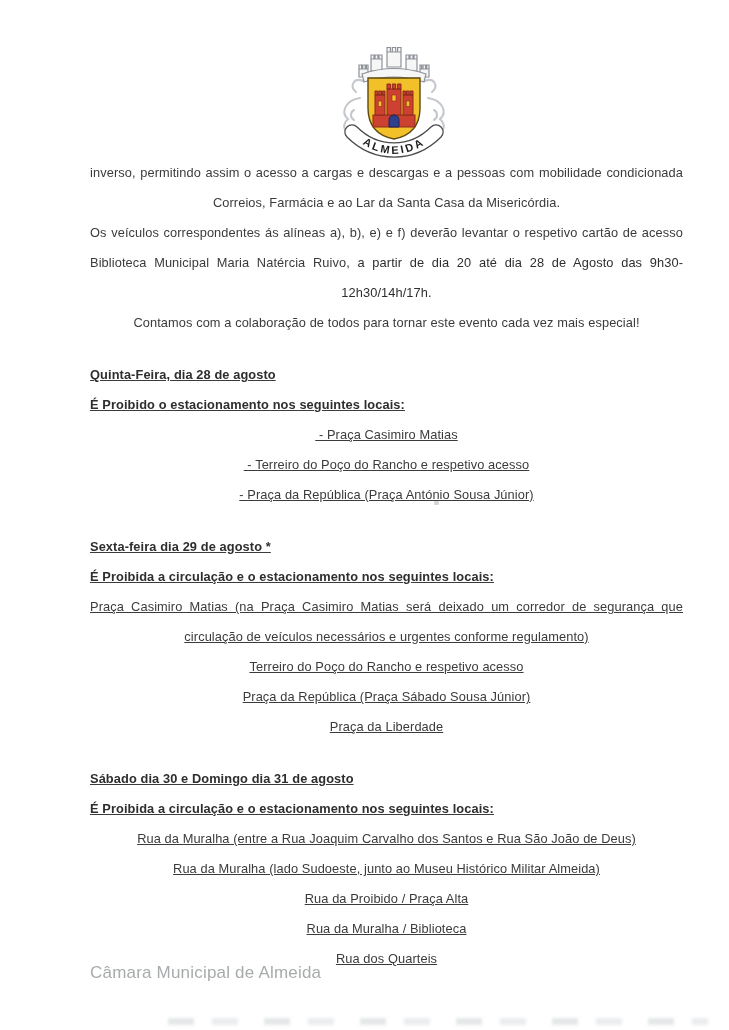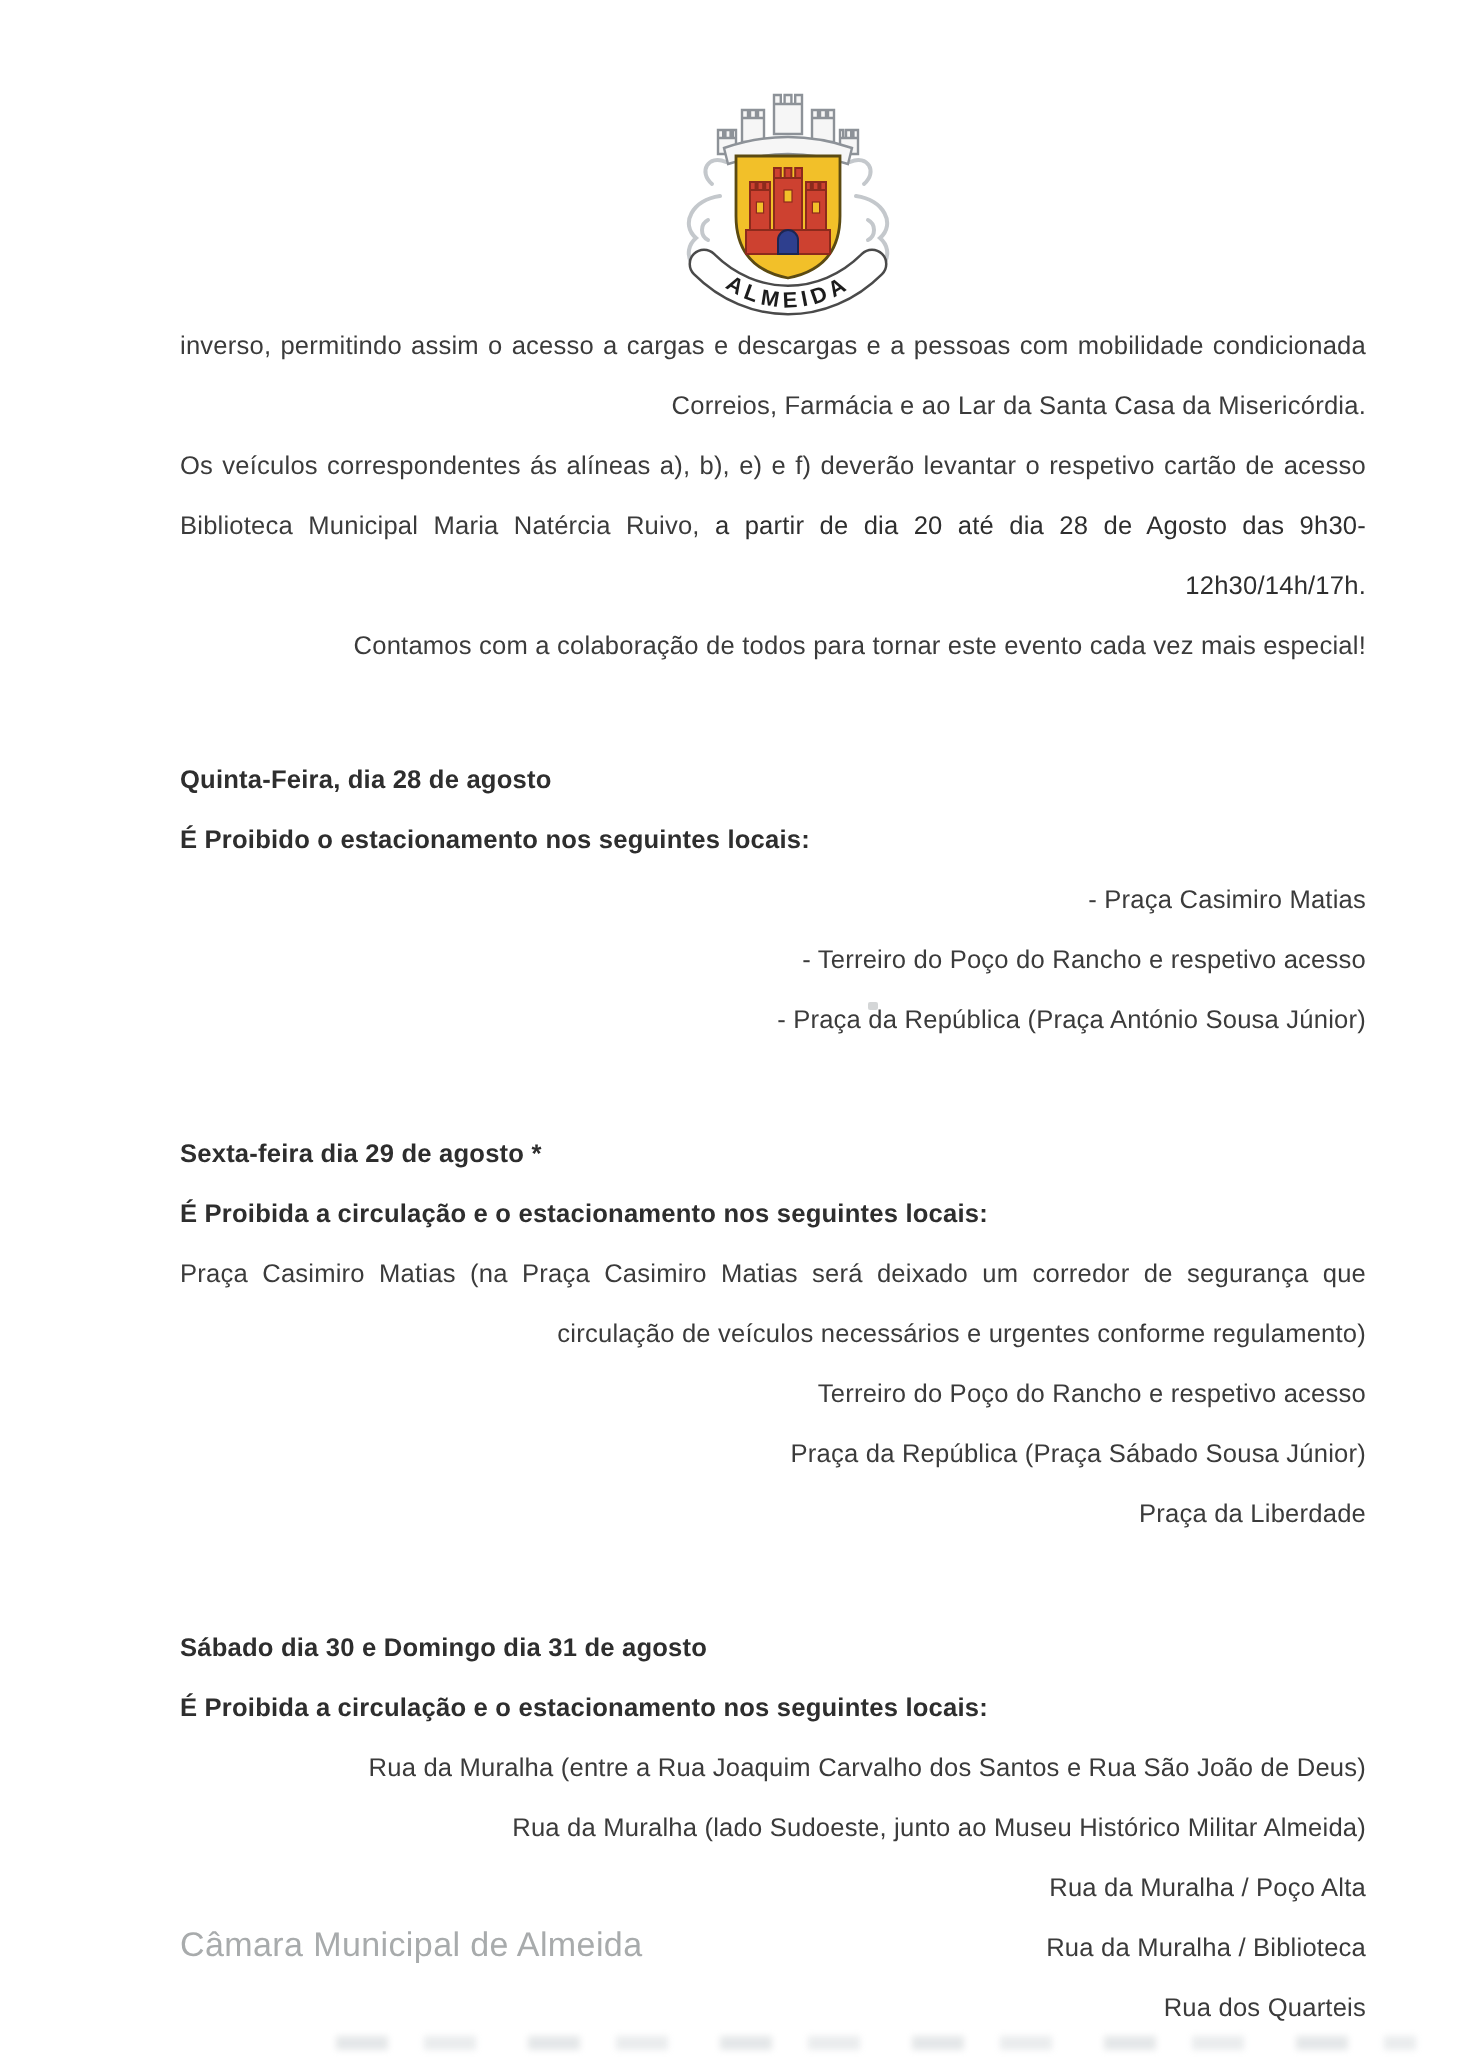--- a/index.html
+++ b/index.html
@@ -16,29 +16,29 @@
     position:absolute; left:334px; top:42px;
     width:120px; height:120px;
   }
   .content {
     position:absolute; left:90px; top:158px; width:593px;
     font-size:12.8px; line-height:30px;
     letter-spacing:0.1px;
   }
   .line {
     height:30px; overflow:hidden;
-    text-align:right; white-space:normal;
+    text-align:center; white-space:normal;
   }
   .jline {
     text-align:justify;
     text-align-last:justify;
     -moz-text-align-last:justify;
   }
   .bold { font-weight:normal; color:#2e2e2e; }
-  .section { margin-top:37px; }
+  .section { margin-top:22px;text-decoration:underline; }
   .heading, .subheading {
     height:30px; overflow:hidden;
     font-weight:bold; color:#2e2e2e;
   }
   .stray-mark {
     position:absolute; left:434px; top:501px;
     width:5px; height:4px;
     background:#c9cccd; border-radius:1px;
     opacity:0.8;
   }
@@ -143,21 +143,21 @@
           <div class="line">Praça da Liberdade</div>
         </div>
     </div>
 
     <div class="section">
       <div class="heading">Sábado dia 30 e Domingo dia 31 de agosto</div>
       <div class="subheading">É Proibida a circulação e o estacionamento nos seguintes locais:</div>
       <div>
           <div class="line">Rua da Muralha (entre a Rua Joaquim Carvalho dos Santos e Rua São João de Deus)</div>
           <div class="line">Rua da Muralha (lado Sudoeste, junto ao Museu Histórico Militar Almeida)</div>
-          <div class="line">Rua da Muralha / Poço Alta</div>
+          <div class="line">Rua da Proibido / Praça Alta</div>
           <div class="line">Rua da Muralha / Biblioteca</div>
           <div class="line">Rua dos Quarteis</div>
         </div>
     </div>
 
   </div>
 
   <div class="stray-mark"></div>
 
   <div class="footer-line">Câmara Municipal de Almeida</div>

